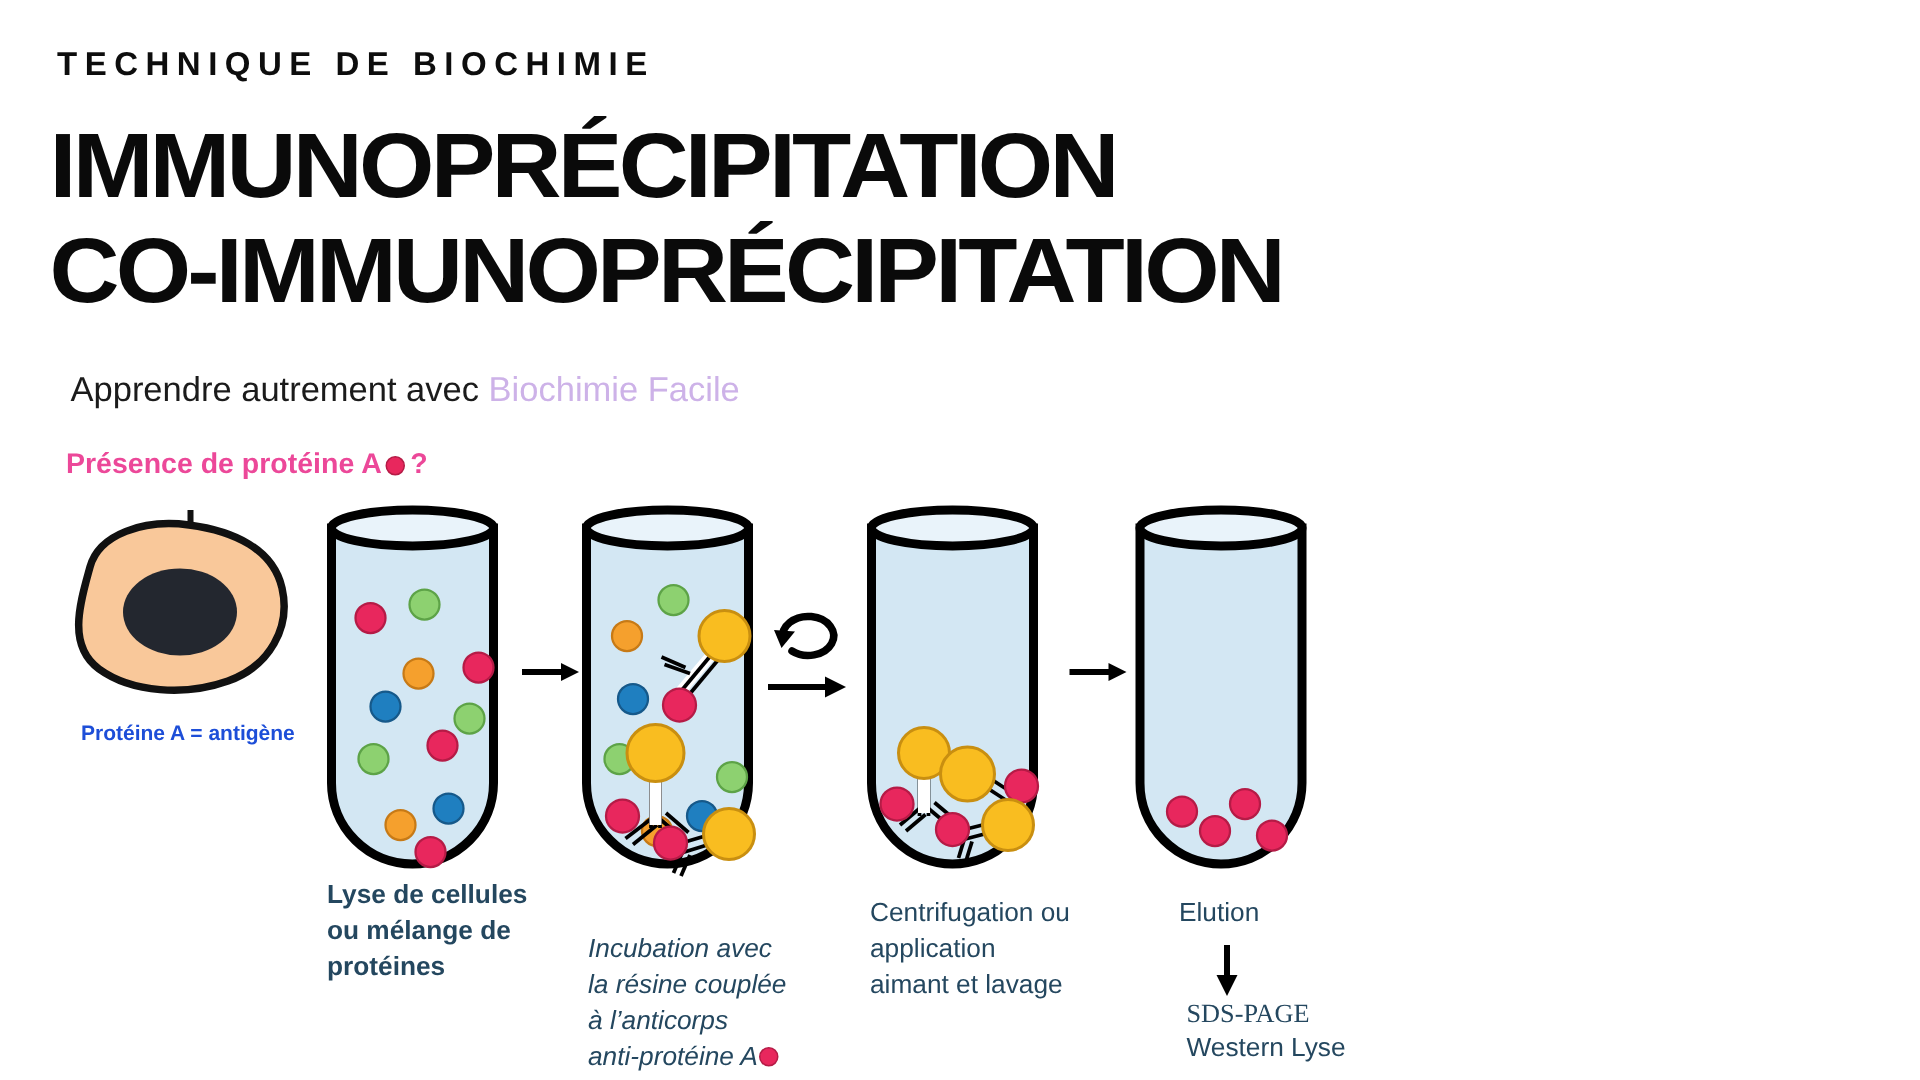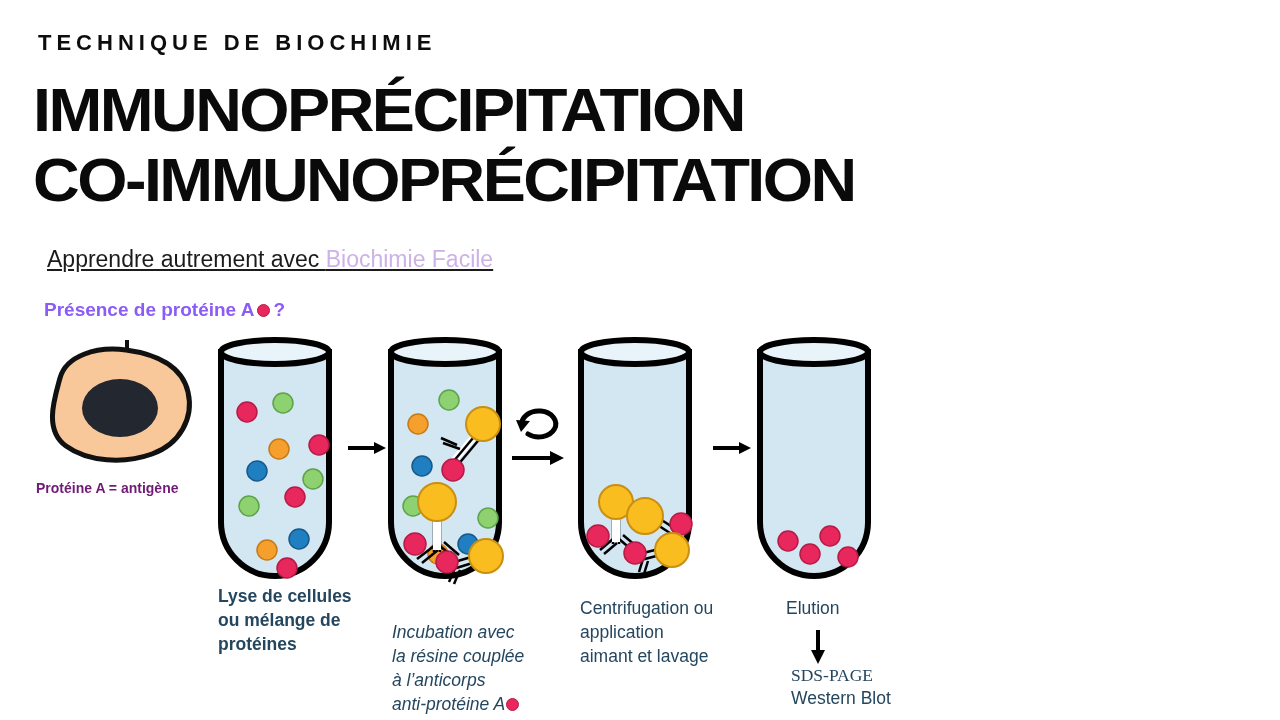--- a/index.html
+++ b/index.html
@@ -24,38 +24,38 @@
     letter-spacing: -2.4px;
     white-space: nowrap;
     transform: scaleX(1.06);
     transform-origin: left center;
   }
   .title-1 { top: 78px;  font-size: 61px; line-height: 64px; }
   .title-2 { top: 148px; font-size: 61px; line-height: 64px; }
 
   .subtitle {
     position: absolute; left: 47px; top: 246px;
-    font-size: 23px; color: #1b1b1b; white-space: nowrap; text-decoration: underline;
+    font-size: 23px; color: #1b1b1b; white-space: nowrap;
   }
   .subtitle .brand { color: #cdb2e8; }
 
   
   .presence {
     position: absolute; left: 44px; top: 299px;
-    font-size: 19px; font-weight: 700; color: #8b5cf6;
+    font-size: 19px; font-weight: 700; color: #ec4899;
     white-space: nowrap; display: flex; align-items: center; gap: 3px;
   }
   .inline-dot {
     display: inline-block; width: 13px; height: 13px; border-radius: 50%;
     background: #e8275d; border: 1px solid #b51b46; vertical-align: middle;
   }
 
   .antigen-label {
-    position: absolute; left: 36px; top: 480px;
-    font-size: 14px; font-weight: 700; color: #701a75; white-space: nowrap;
+    position: absolute; left: 54px; top: 480px;
+    font-size: 14px; font-weight: 700; color: #1d4ed8; white-space: nowrap;
   }
 
   
   .cell-wrap { position: absolute; left: 30px; top: 340px; width: 175px; height: 130px; }
 
   
   .tube { position: absolute; }
   .tube svg { display: block; overflow: visible; }
 
   
@@ -286,15 +286,15 @@
 aimant et lavage</div>
 
   <div class="arrow" style="left:806px; top:628px;">
     <svg width="24" height="38" viewBox="0 0 24 38">
       <line x1="12" y1="2" x2="12" y2="24" stroke="#000" stroke-width="4"></line>
       <polygon points="12,36 5,22 19,22" fill="#000"></polygon>
     </svg>
   </div>
 
   <div class="caption" style="left:791px; top:663px; width:170px;font-family:Liberation Serif, serif;">SDS-PAGE</div>
-  <div class="caption" style="left:791px; top:686px; width:170px;">Western Blot</div>
+  <div class="caption" style="left:791px; top:686px; width:170px;">Western Lyse</div>
 
 </div>
 
 </body></html>

